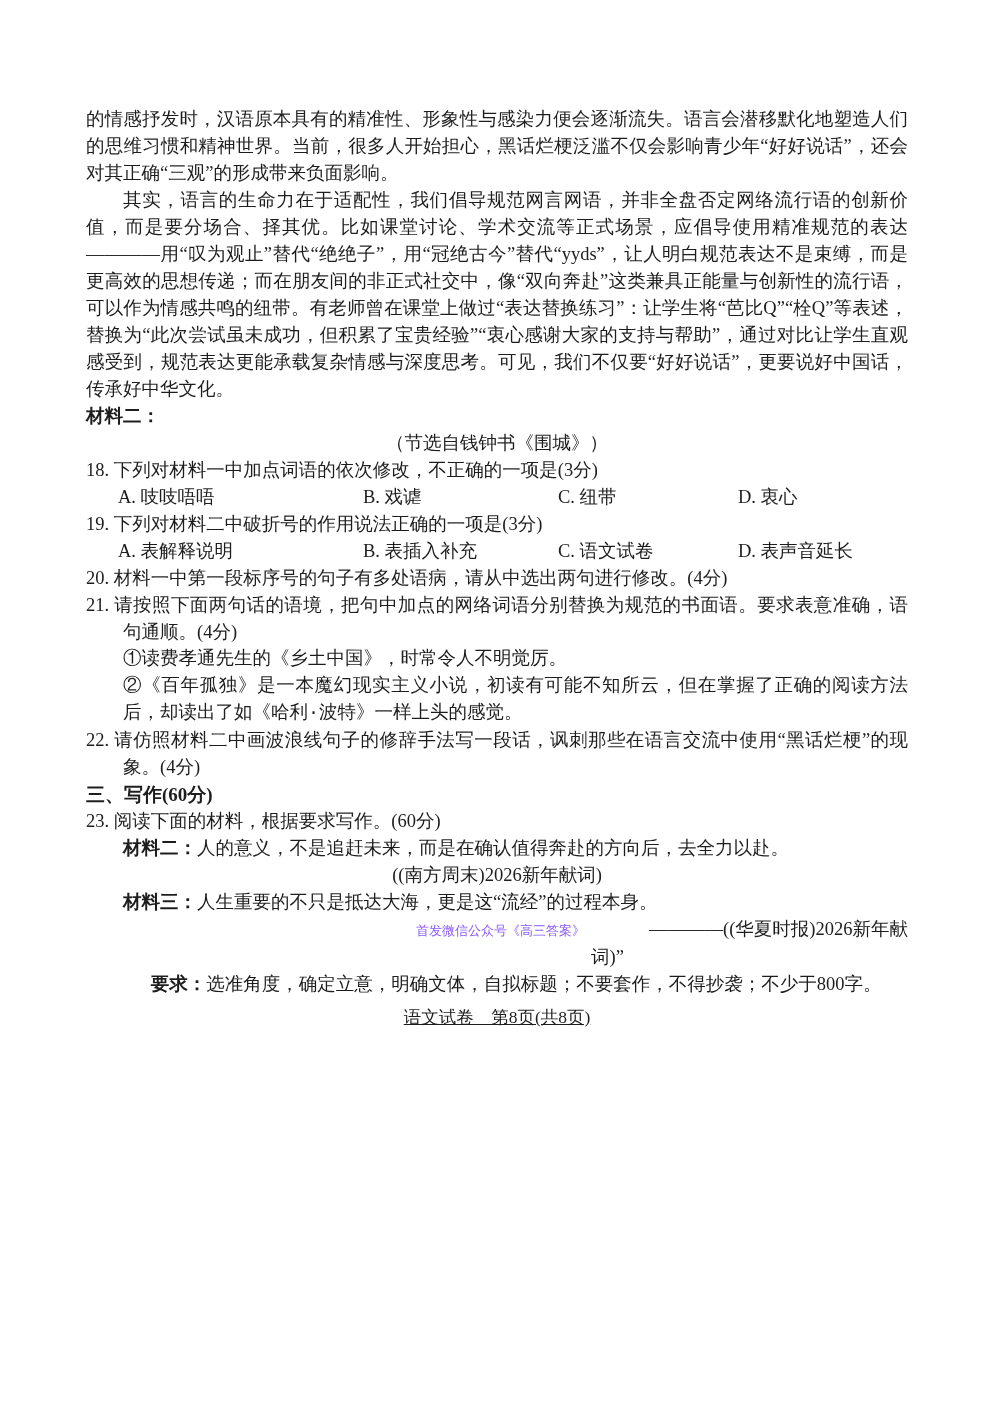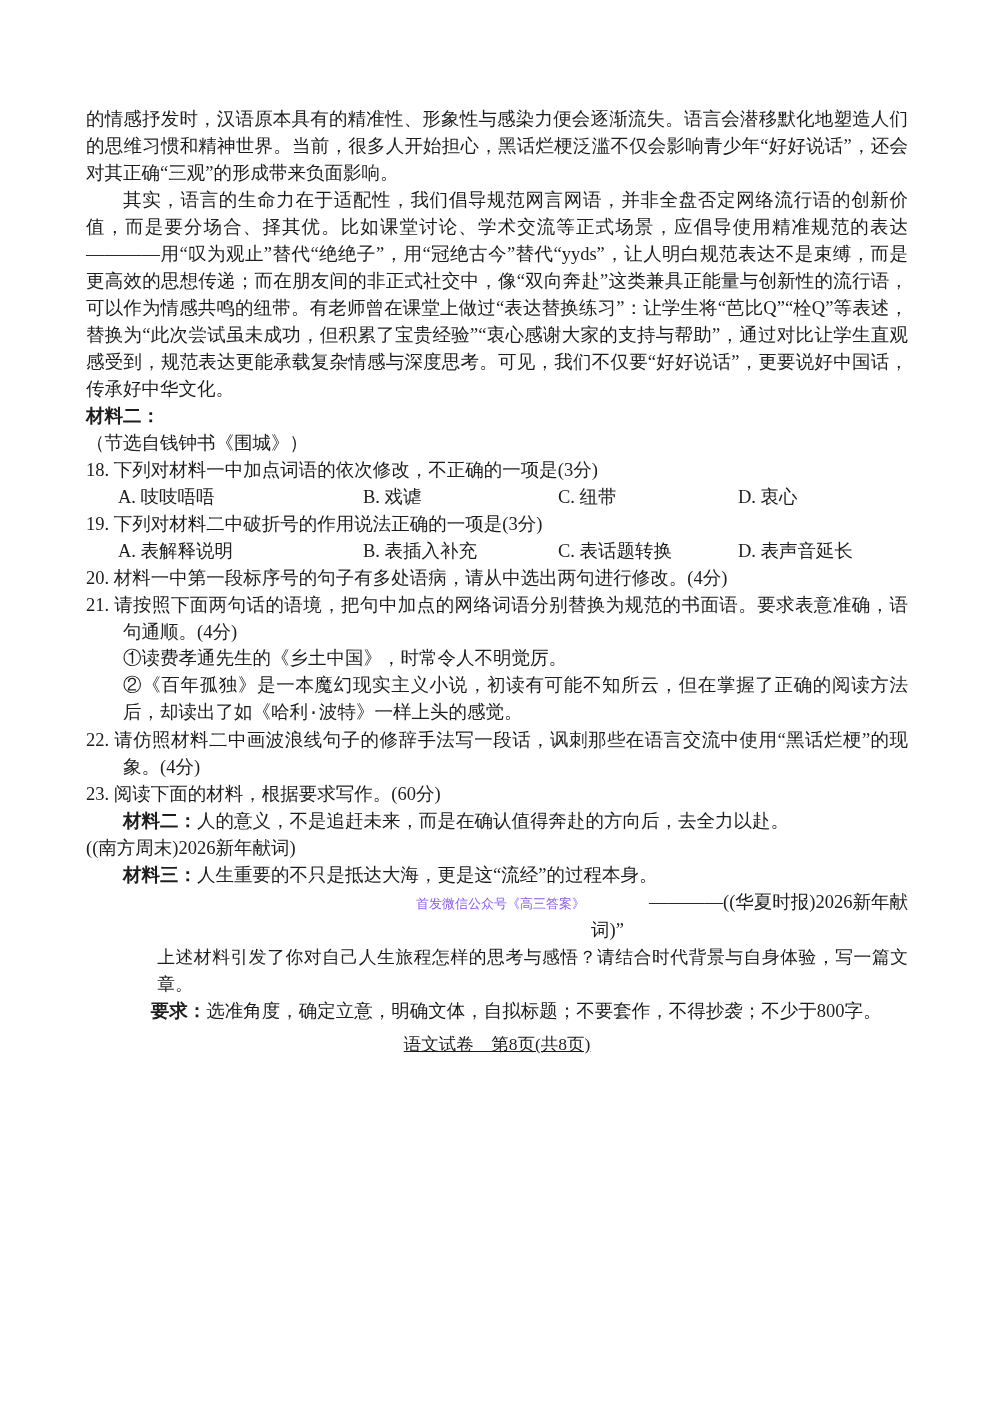--- a/index.html
+++ b/index.html
@@ -9,21 +9,21 @@
     position:relative; width:992px; height:1403px; margin:0 auto;
     background:#ffffff; color:#1d1d1d; overflow:hidden;padding-left:24px;
   }
   .content {
     position:absolute; left:86px; top:106px; width:822px;
     font-size:18.5px; line-height:27px; text-align:justify;
   }
   p { margin:0; }
   .indent { text-indent:2em; }
   .bold { font-weight:bold; }
-  .right { text-align:left; }
+  .right { text-align:center; }
   .hang { padding-left:2em; text-indent:-2em; }
   .options {
     display:grid; grid-template-columns:245px 195px 180px 1fr;
     padding-left:32px;
   }
   .subitem { padding-left:2em;font-family:Liberation Mono, monospace; }
   .section-title { font-weight:bold; font-size:19px; }
   .material-line { padding-left:2em; }
   .material-label { font-weight:bold; }
   .m3-row { display:flex; align-items:baseline; }
@@ -54,48 +54,48 @@
         <span>C. 纽带</span>
         <span>D. 衷心</span>
       </div>
     </div>
 
     <div>
       <p class="hang"><span>19.</span> <span>下列对材料二中破折号的作用说法正确的一项是(3分)</span></p>
       <div class="options">
         <span>A. 表解释说明</span>
         <span>B. 表插入补充</span>
-        <span>C. 表话题转换</span>
+        <span>C. 语文试卷</span>
         <span>D. 表声音延长</span>
       </div>
     </div>
 
     <p class="hang"><span>20.</span> <span>材料一中第一段标序号的句子有多处语病，请从中选出两句进行修改。(4分)</span></p>
 
     <div>
       <p class="hang"><span>21.</span> <span>请按照下面两句话的语境，把句中加点的网络词语分别替换为规范的书面语。要求表意准确，语句通顺。(4分)</span></p>
       <p class="subitem">①读费孝通先生的《乡土中国》，时常令人不明觉厉。</p>
       <p class="subitem">②《百年孤独》是一本魔幻现实主义小说，初读有可能不知所云，但在掌握了正确的阅读方法后，却读出了如《哈利·波特》一样上头的感觉。</p>
     </div>
 
     <p class="hang"><span>22.</span> <span>请仿照材料二中画波浪线句子的修辞手法写一段话，讽刺那些在语言交流中使用“黑话烂梗”的现象。(4分)</span></p>
 
+    <p class="section-title">三、写作(60分)</p>
 
     <p class="hang"><span>23.</span> <span>阅读下面的材料，根据要求写作。(60分)</span></p>
 
 
     <p class="material-line"><span class="material-label">材料二：</span><span>人的意义，不是追赶未来，而是在确认值得奔赴的方向后，去全力以赴。</span></p>
     <p class="right">((南方周末)2026新年献词)</p>
 
     <p class="material-line"><span class="material-label">材料三：</span><span>人生重要的不只是抵达大海，更是这“流经”的过程本身。</span></p>
     <div class="m3-row">
       <span class="watermark">首发微信公众号《高三答案》</span>
       <span class="m3-source">————((华夏时报)2026新年献</span>
     </div>
     <p class="m3-wrap">词)”</p>
 
-    <p class="prompt">上述材料引发了你对自己人生旅程怎样的思考与感悟？请结合时代背景与自身体验，写一篇文章。</p>
     <p class="req"><span class="material-label">要求：</span><span>选准角度，确定立意，明确文体，自拟标题；不要套作，不得抄袭；不少于800字。</span></p>
 
     <p class="footer">语文试卷　第8页(共8页)</p>
 
   </div>
 </div>
 
 </body></html>

